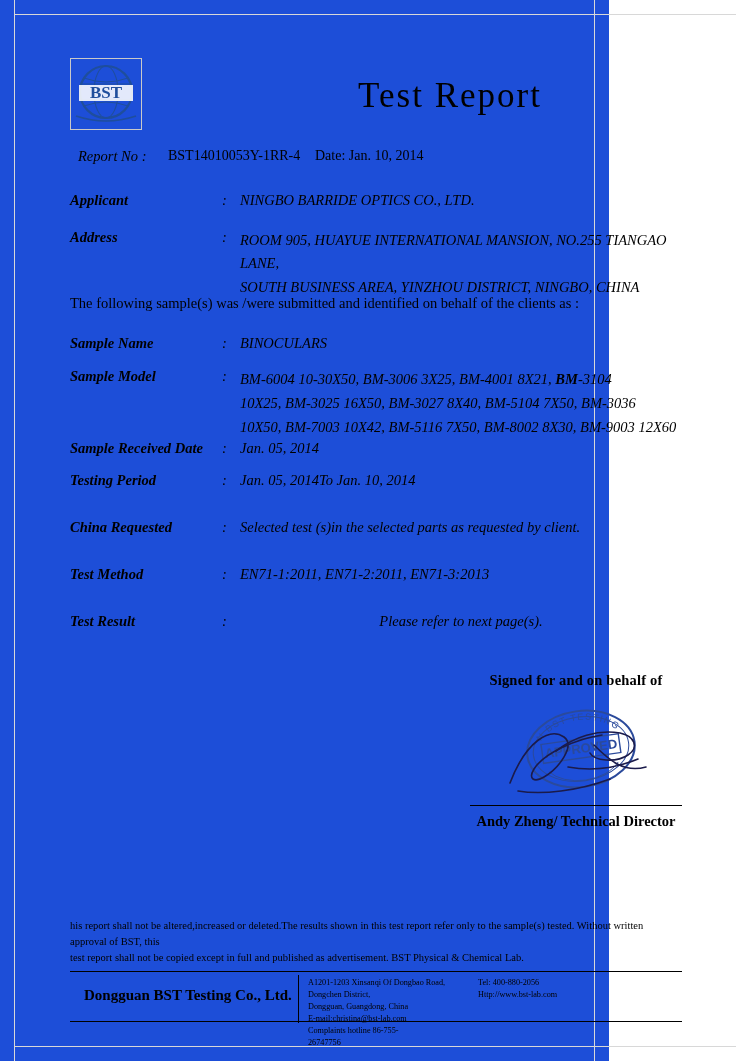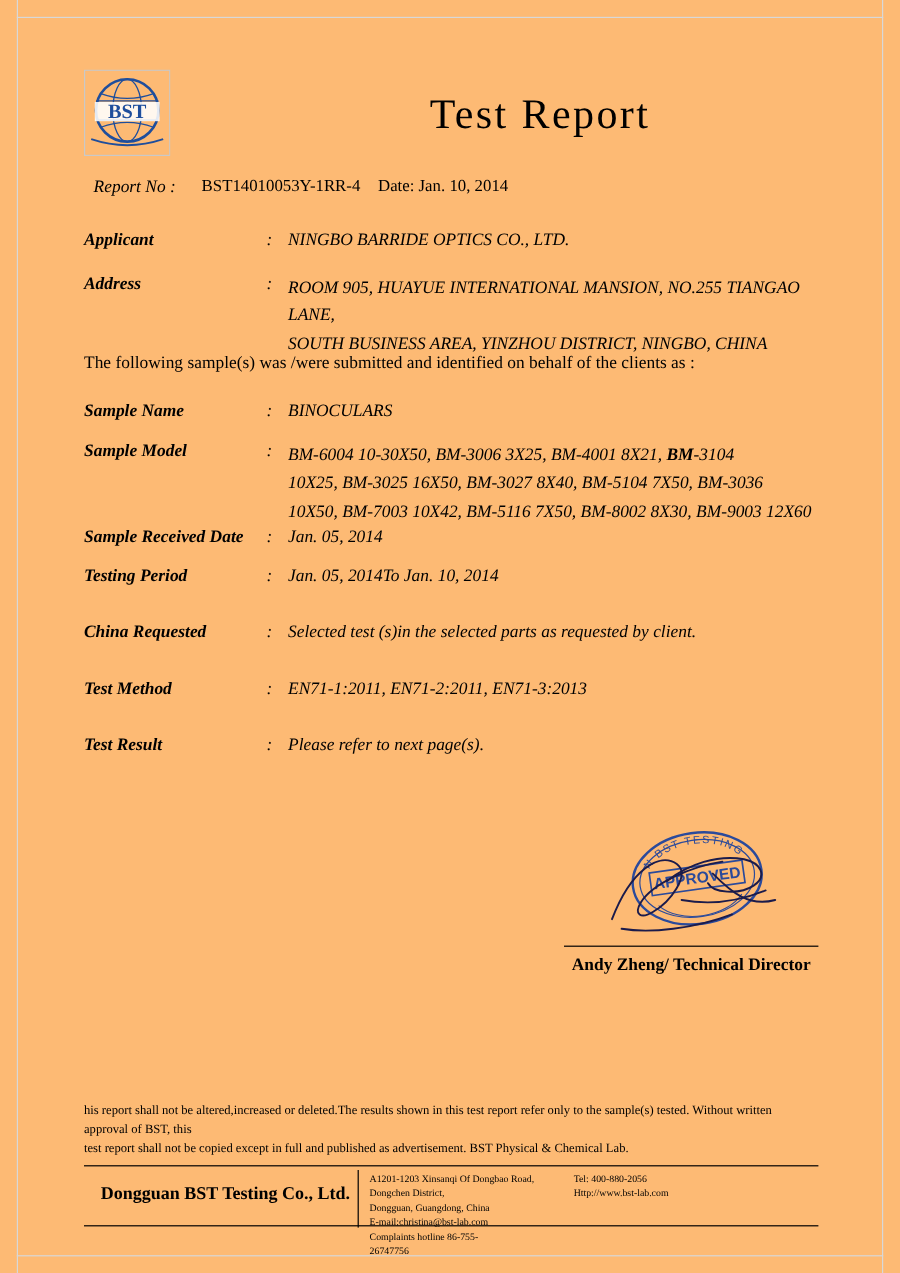--- a/index.html
+++ b/index.html
@@ -11,23 +11,23 @@
     width: 750px;
     height: 1061px;
     position: relative;
     font-family: "Liberation Serif", serif;
     color: #000;
     overflow: hidden;
   }
   .page {
     position: absolute;
     left: 0; top: 0;
-    width: 750px;
+    width: 609px;
     height: 1061px;
-    background: #fdba74;
+    background: #1d4ed8;
   }
   
   .edge-left {
     position: absolute; left: 14px; top: 0; width: 1px; height: 1061px;
     background: #d8d8d8;
   }
   .edge-right {
     position: absolute; right: 14px; top: 0; width: 1px; height: 1061px;
     background: #d8d8d8;
   }
@@ -134,21 +134,21 @@
     margin-top: 22px;
     font-size: 14.5px;
   }
   .row-samplename { margin-top: 23px; }
   .row-samplemodel { margin-top: 12px; height: 66px; }
   .row-samplemodel .val .line { line-height: 1.65; }
   .row-received { margin-top: 6px; }
   .row-testingperiod { margin-top: 11px; }
   .row-testrequested { margin-top: 26px; }
   .row-testmethod { margin-top: 26px; }
-  .row-testresult { margin-top: 26px; }
+  .row-testresult { margin-top: 26px; text-align: center; }
 
   .bold-inline { font-weight: bold; }
 
   
   .sign-block {
     position: absolute;
     left: 470px;
     top: 672px;
     width: 212px;
   }
@@ -338,20 +338,21 @@
 
     <div class="field row-testresult">
       <span class="lbl">Test Result</span>
       <span class="colon">:</span>
       <span class="val">Please refer to next page(s).</span>
     </div>
 
   </div>
 
   <div class="sign-block">
+    <div class="sign-title">Signed for and on behalf of</div>
     <div class="stamp-area">
       <div class="stamp">
         <svg width="118" height="100" viewBox="0 0 118 100">
           <g transform="rotate(-8 59 50)">
             <ellipse cx="59" cy="50" rx="54" ry="38" fill="none" stroke="#2b4a9b" stroke-width="2"></ellipse>
             <ellipse cx="59" cy="50" rx="48" ry="32" fill="none" stroke="#2b4a9b" stroke-width="1"></ellipse>
             <path id="arcTop" d="M 16 50 A 43 29 0 0 1 102 50" fill="none" stroke="none"></path>
             <text font-family="'Liberation Sans', sans-serif" font-size="9" fill="#2b4a9b" letter-spacing="1.4">
               <textPath href="#arcTop" startOffset="12%">N BST TESTING</textPath>
             </text>

